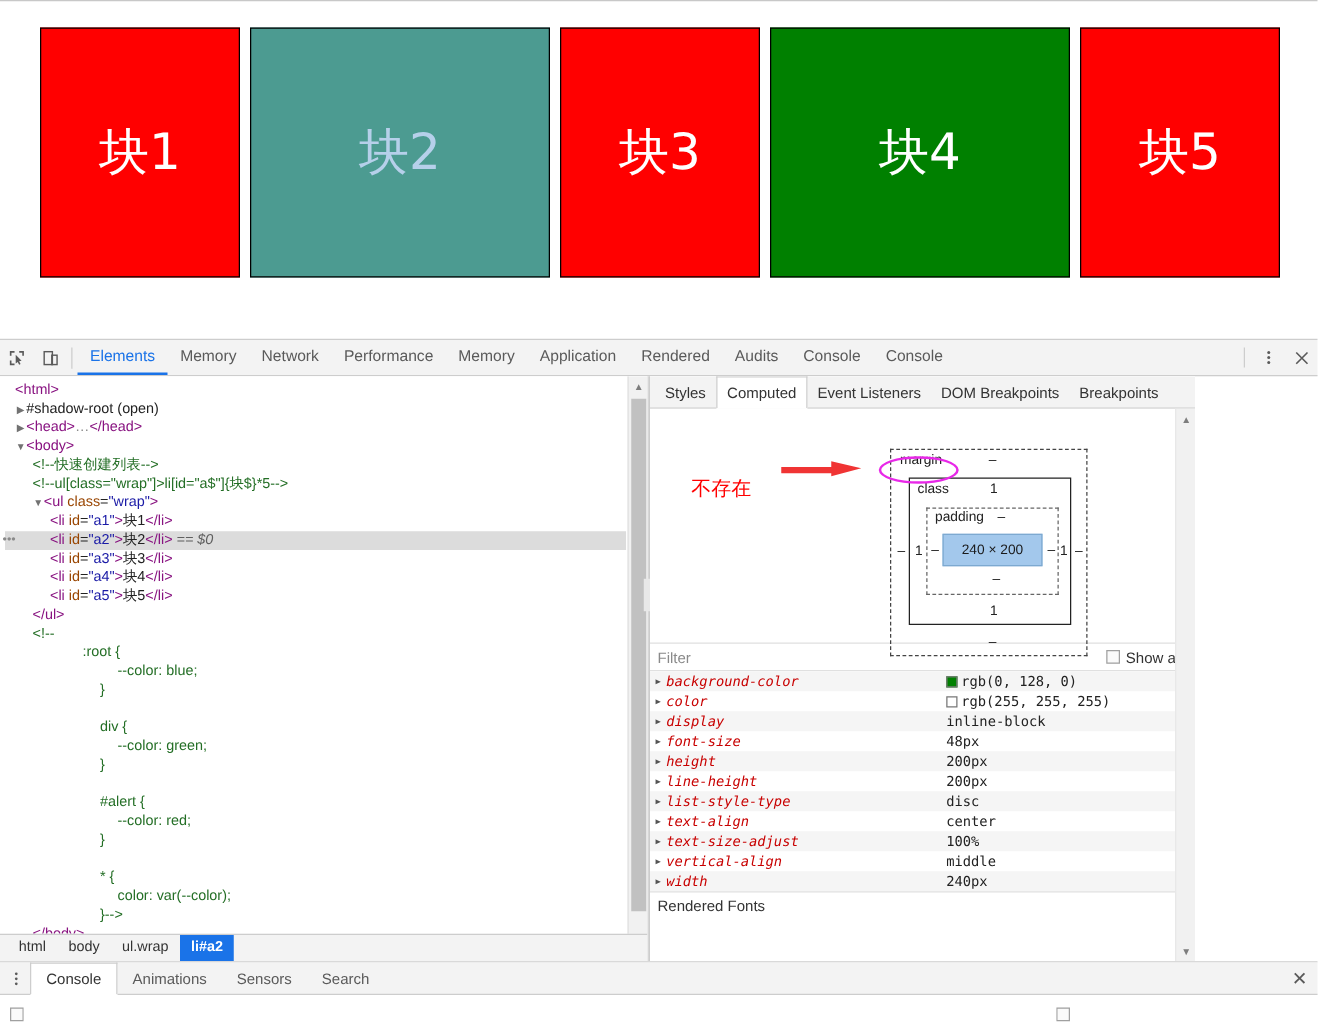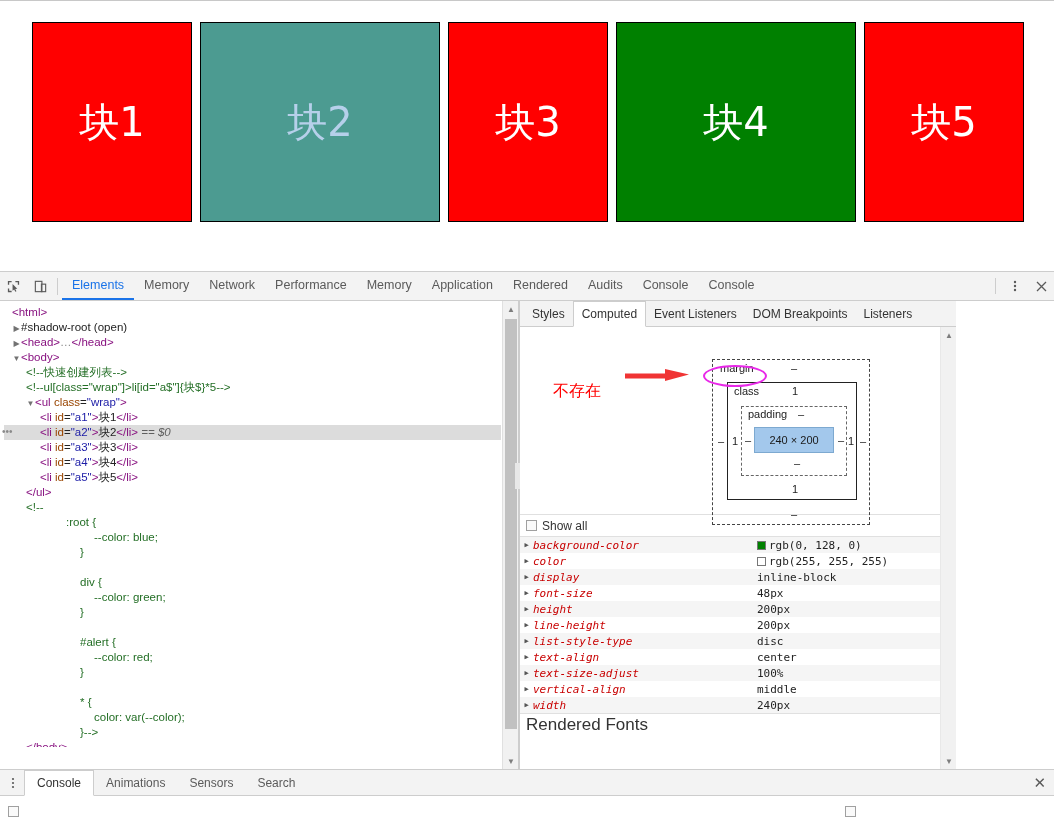--- a/index.html
+++ b/index.html
@@ -257,21 +257,21 @@
     font-size: 11px;
   }
   .prow:nth-child(odd) { background: #f5f5f5; }
   .prow .ptri { width: 13px; text-align: center; color: #555; font-size: 7px; }
   .prow .pname { color: #c80000; width: 224px; font-style: italic; }
   .prow .pval { color: #222; display: flex; align-items: center; gap: 3px; }
   .swatch { width: 9px; height: 9px; border: 1px solid #777; display: inline-block; }
 
   #rendered-fonts-hdr {
     height: 22px; display:flex; align-items:center; padding-left: 6px;
-    font-size: 17px; color: #333;
+    font-size: 12px; color: #333;
     border-top: 1px solid #e0e0e0;
     background: #fff;
   }
   #rendered-fonts-row {
     height: 20px; display:flex; align-items:center; padding-left: 14px;
     font-size: 12px; color: #222; gap: 4px;
   }
   #rendered-fonts-row b { font-weight: bold; }
   #rendered-fonts-row .muted { color: #888; }
 
@@ -370,34 +370,40 @@
 
     <div id="pane-left">
       <div id="dom-tree"><div class="dl"><span style="display:inline-block;width:8px;"></span><span class="tag">&lt;html&gt;</span></div><div class="dl"><span style="display:inline-block;width:8px;"></span><span class="tri">▶</span><span class="plain">#shadow-root (open)</span></div><div class="dl"><span style="display:inline-block;width:8px;"></span><span class="tri">▶</span><span class="tag">&lt;head&gt;</span><span class="dots">…</span><span class="tag">&lt;/head&gt;</span></div><div class="dl"><span style="display:inline-block;width:8px;"></span><span class="tri">▼</span><span class="tag">&lt;body&gt;</span></div><div class="dl"><span style="display:inline-block;width:22px;"></span><span class="cmt">&lt;!--快速创建列表--&gt;</span></div><div class="dl"><span style="display:inline-block;width:22px;"></span><span class="cmt">&lt;!--ul[class="wrap"]&gt;li[id="a$"]{块$}*5--&gt;</span></div><div class="dl"><span style="display:inline-block;width:22px;"></span><span class="tri">▼</span><span class="tag">&lt;ul</span> <span class="attr">class</span>=<span class="val">"wrap"</span><span class="tag">&gt;</span></div><div class="dl"><span style="display:inline-block;width:36px;"></span><span class="tag">&lt;li</span> <span class="attr">id</span>=<span class="val">"a1"</span><span class="tag">&gt;</span><span class="txt">块1</span><span class="tag">&lt;/li&gt;</span></div><div class="dl sel"><span style="position:absolute;left:-2px;top:-1px;color:#8a8a8a;font-size:10px;">•••</span><span style="display:inline-block;width:36px;"></span><span class="tag">&lt;li</span> <span class="attr">id</span>=<span class="val">"a2"</span><span class="tag">&gt;</span><span class="txt">块2</span><span class="tag">&lt;/li&gt;</span> <span class="dollar">== $0</span></div><div class="dl"><span style="display:inline-block;width:36px;"></span><span class="tag">&lt;li</span> <span class="attr">id</span>=<span class="val">"a3"</span><span class="tag">&gt;</span><span class="txt">块3</span><span class="tag">&lt;/li&gt;</span></div><div class="dl"><span style="display:inline-block;width:36px;"></span><span class="tag">&lt;li</span> <span class="attr">id</span>=<span class="val">"a4"</span><span class="tag">&gt;</span><span class="txt">块4</span><span class="tag">&lt;/li&gt;</span></div><div class="dl"><span style="display:inline-block;width:36px;"></span><span class="tag">&lt;li</span> <span class="attr">id</span>=<span class="val">"a5"</span><span class="tag">&gt;</span><span class="txt">块5</span><span class="tag">&lt;/li&gt;</span></div><div class="dl"><span style="display:inline-block;width:22px;"></span><span class="tag">&lt;/ul&gt;</span></div><div class="dl"><span style="display:inline-block;width:22px;"></span><span class="cmt">&lt;!--</span></div><div class="dl"><span style="display:inline-block;width:62px;"></span><span class="cmt">:root {</span></div><div class="dl"><span style="display:inline-block;width:90px;"></span><span class="cmt">--color: blue;</span></div><div class="dl"><span style="display:inline-block;width:76px;"></span><span class="cmt">}</span></div><div class="dl"><span style="display:inline-block;width:8px;"></span></div><div class="dl"><span style="display:inline-block;width:76px;"></span><span class="cmt">div {</span></div><div class="dl"><span style="display:inline-block;width:90px;"></span><span class="cmt">--color: green;</span></div><div class="dl"><span style="display:inline-block;width:76px;"></span><span class="cmt">}</span></div><div class="dl"><span style="display:inline-block;width:8px;"></span></div><div class="dl"><span style="display:inline-block;width:76px;"></span><span class="cmt">#alert {</span></div><div class="dl"><span style="display:inline-block;width:90px;"></span><span class="cmt">--color: red;</span></div><div class="dl"><span style="display:inline-block;width:76px;"></span><span class="cmt">}</span></div><div class="dl"><span style="display:inline-block;width:8px;"></span></div><div class="dl"><span style="display:inline-block;width:76px;"></span><span class="cmt">* {</span></div><div class="dl"><span style="display:inline-block;width:90px;"></span><span class="cmt">color: var(--color);</span></div><div class="dl"><span style="display:inline-block;width:76px;"></span><span class="cmt">}--&gt;</span></div><div class="dl"><span style="display:inline-block;width:22px;"></span><span class="tag">&lt;/body&gt;</span></div></div>
 
       <div class="vscroll">
         <div class="arrow up">▲</div>
         <div class="thumb" style="top:18px; height:410px;"></div>
         <div class="arrow down">▼</div>
       </div>
 
+      <div id="crumbs">
+          <span class="crumb">html</span>
+          <span class="crumb">body</span>
+          <span class="crumb">ul.wrap</span>
+          <span class="crumb active">li#a2</span>
+        </div>
     </div>
 
     <div id="splitter">
       <div class="grip"></div>
     </div>
 
     <div id="pane-right">
 
       <div id="styles-tabs">
         <div class="st-tab">Styles</div>
         <div class="st-tab active">Computed</div>
         <div class="st-tab">Event Listeners</div>
         <div class="st-tab">DOM Breakpoints</div>
-        <div class="st-tab">Listeners</div>
+        <div class="st-tab">Breakpoints</div>
       </div>
 
       <div id="boxmodel-area">
 
         <div id="notexist">不存在</div>
 
         <div id="red-arrow">
           <svg width="66" height="22" viewBox="0 0 66 22">
             <path d="M0 13 L40 13 L40 6 L64 11.5 L40 18 L40 13 Z" fill="#f03434"></path>
             <path d="M0 13 L42 13" stroke="#f03434" stroke-width="5" stroke-linecap="round"></path>
@@ -427,20 +433,21 @@
 
               <div class="bm-content">240 × 200</div>
             </div>
           </div>
         </div>
 
         <div id="magenta-oval"></div>
       </div>
 
       <div id="filter-bar">
+        <span class="ph">Filter</span>
         <span class="showall">
           <span class="cbox"></span>
           <span>Show all</span>
         </span>
       </div>
 
       <div id="props">
           <div class="prow">
             <span class="ptri">▶</span>
             <span class="pname">background-color</span>

